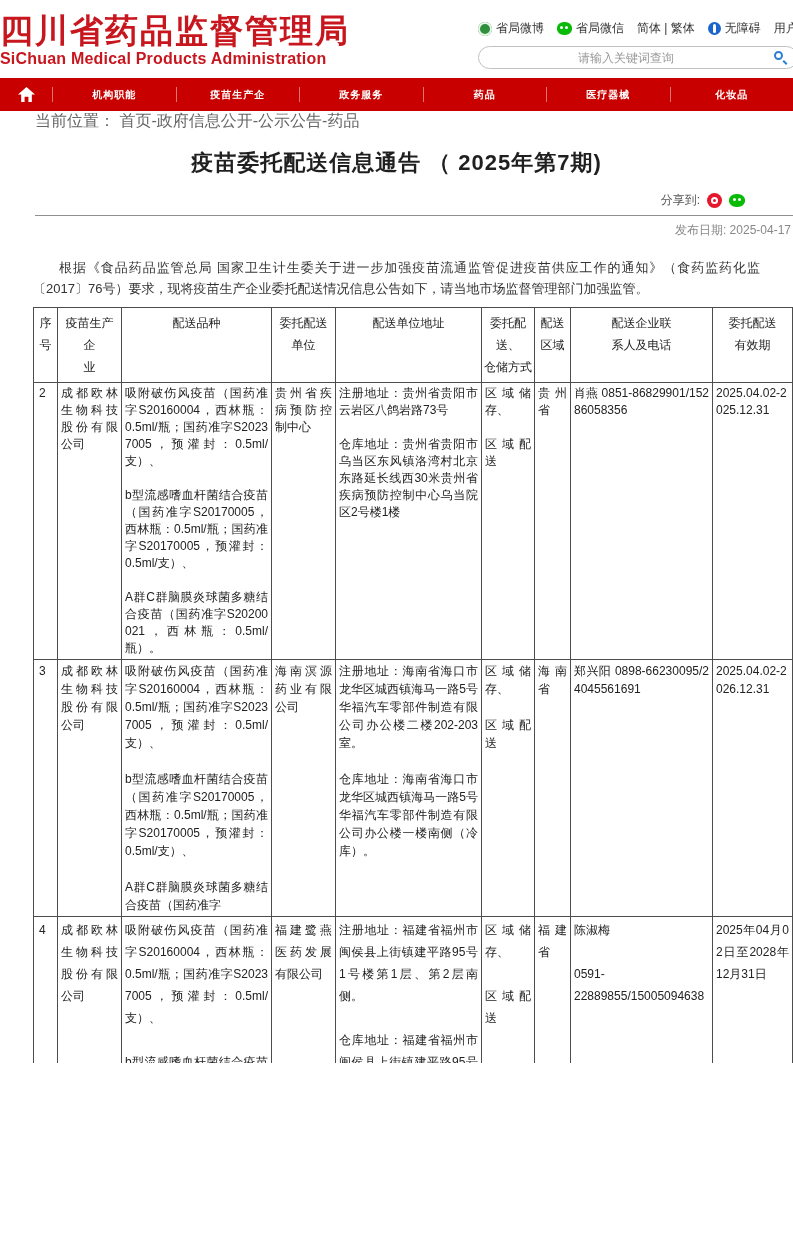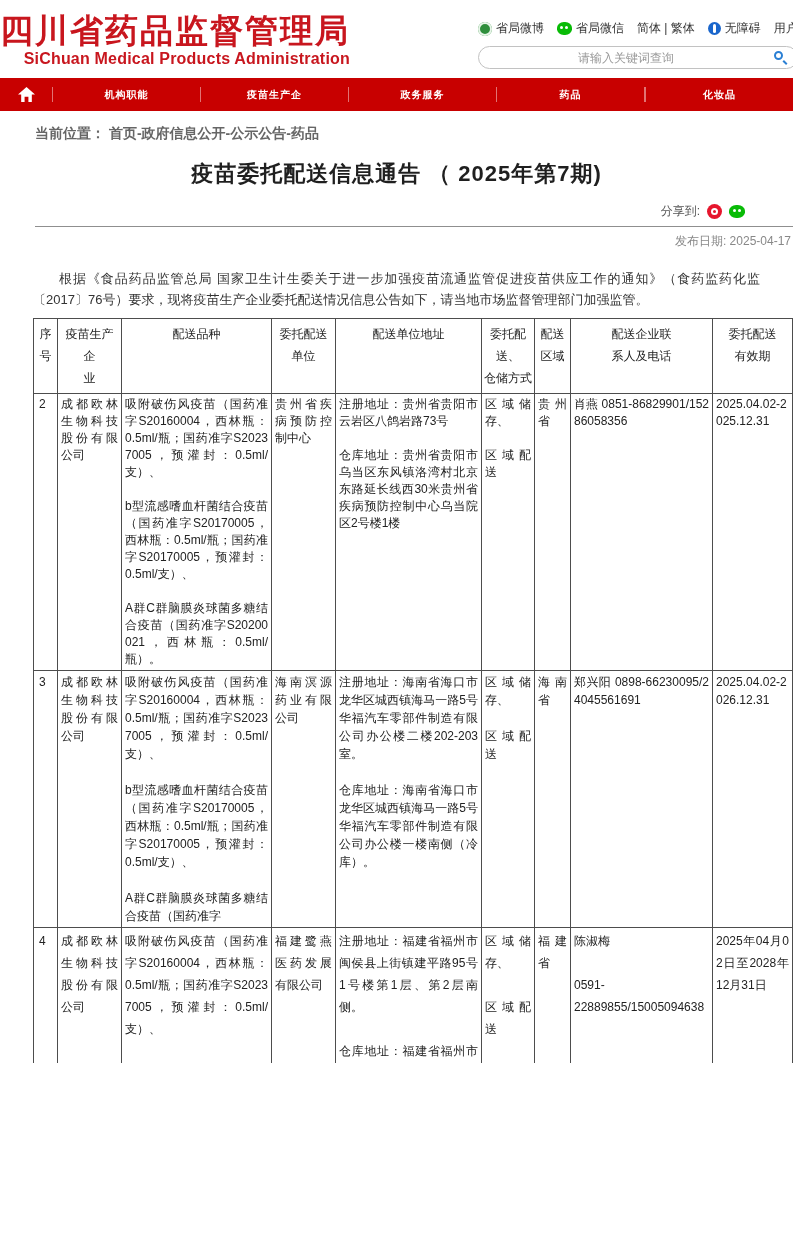--- a/index.html
+++ b/index.html
@@ -4,21 +4,21 @@
 <style>
   * { margin:0; padding:0; box-sizing:border-box; }
   html,body { background:#fff; }
   body { width:793px; font-family:"Liberation Sans","DejaVu Sans",sans-serif; color:#333; }
   .page { width:793px; height:1063px; overflow:hidden; position:relative; background:#fff; }
 
   
   .top { position:relative; height:78px; }
   .logo { position:absolute; left:0; top:12px; cursor:pointer; }
   .logo-cn { font-size:33px; font-weight:bold; color:#c8161e; letter-spacing:2px; line-height:1.15; }
-  .logo-en { font-size:16px; font-weight:bold; color:#c8161e; letter-spacing:0.2px;text-align:right; }
+  .logo-en { font-size:16px; font-weight:bold; color:#c8161e; letter-spacing:0.2px; }
   .top-right { position:absolute; left:478px; top:20px; width:340px; }
   .quick-links { display:flex; align-items:center; gap:13px; font-size:12px; color:#333; white-space:nowrap; }
   .ql-item { display:flex; align-items:center; gap:4px; cursor:pointer; }
   .icon-weibo { width:14px; height:14px; border-radius:50%; background:#2f8f3c; box-shadow:inset 0 0 0 2px #e8f5e9; }
   .icon-wechat { position:relative; width:15px; height:13px; border-radius:45%; background:#09bb07; }
   .icon-wechat::before, .icon-wechat::after { content:""; position:absolute; width:3px; height:3px; border-radius:50%; background:#fff; top:4px; }
   .icon-wechat::before { left:3px; } .icon-wechat::after { left:8px; }
   .icon-access { position:relative; width:13px; height:13px; border-radius:50%; background:#1a66cc; }
   .icon-access::before { content:""; position:absolute; left:5px; top:2px; width:3px; height:9px; background:#fff; border-radius:2px; }
   .search-box { position:relative; margin-top:9px; width:320px; height:23px; border:1px solid #c2c2c2; border-radius:12px; background:#fff; }
@@ -27,21 +27,21 @@
   .search-icon { position:absolute; right:14px; top:4px; width:9px; height:9px; border:2px solid #2a7fd4; border-radius:50%; }
   .search-icon::after { content:""; position:absolute; width:2px; height:5px; background:#2a7fd4; transform:rotate(-45deg); left:8px; top:7px; }
 
   
   .nav { height:33px; background:#c80000; display:flex; align-items:stretch; }
   .nav-home { width:52px; display:flex; align-items:center; justify-content:center; cursor:pointer; }
   .nav-sep { width:1px; margin:9px 0; background:rgba(255,255,255,0.45); }
   .nav-item { flex:1; display:flex; align-items:center; justify-content:center; color:#fff; font-size:10px; font-weight:bold; letter-spacing:1px; cursor:pointer; }
 
   
-  .breadcrumb { margin:14px 0 0 35px; font-size:14px; color:#666;font-weight:bold; }
+  .breadcrumb { margin:0 0 0 35px; font-size:16px; color:#666; }
   .breadcrumb .bc-path { color:#666; cursor:pointer; }
   .article-title { margin-top:16px; text-align:center; font-size:22px; font-weight:bold; color:#1f1f1f; letter-spacing:1px; }
   .share-row { margin:14px 48px 0 35px; height:17px; display:flex; justify-content:flex-end; align-items:center; gap:7px; font-size:12px; color:#555; }
   .icon-share-weibo { position:relative; width:15px; height:15px; border-radius:50%; background:#e6162d; }
   .icon-share-weibo::before { content:""; position:absolute; left:4px; top:4px; width:7px; height:7px; border-radius:50%; background:#fff; }
   .icon-share-weibo::after { content:""; position:absolute; left:6px; top:6px; width:3px; height:3px; border-radius:50%; background:#e6162d; }
   .icon-share-wechat { position:relative; width:16px; height:13px; border-radius:45%; background:#09bb07; }
   .icon-share-wechat::before, .icon-share-wechat::after { content:""; position:absolute; width:3px; height:3px; border-radius:50%; background:#fff; top:4px; }
   .icon-share-wechat::before { left:4px; } .icon-share-wechat::after { left:9px; }
   .divider { margin-left:35px; margin-top:6px; border-top:1px solid #8f8f8f; }
@@ -107,20 +107,21 @@
     </div>
     <div class="nav-sep"></div>
     <div class="nav-item">机构职能</div>
     <div class="nav-sep"></div>
     <div class="nav-item">疫苗生产企</div>
     <div class="nav-sep"></div>
     <div class="nav-item">政务服务</div>
     <div class="nav-sep"></div>
     <div class="nav-item">药品</div>
     <div class="nav-sep"></div>
+    <div class="nav-item">医疗器械</div>
     <div class="nav-sep"></div>
     <div class="nav-item">化妆品</div>
   </div>
 
   <div class="breadcrumb">
     <span>当前位置：</span>
     <span class="bc-path">首页-政府信息公开-公示公告-药品</span>
   </div>
 
   <div class="article-title">疫苗委托配送信息通告 （ 2025年第7期)</div>

